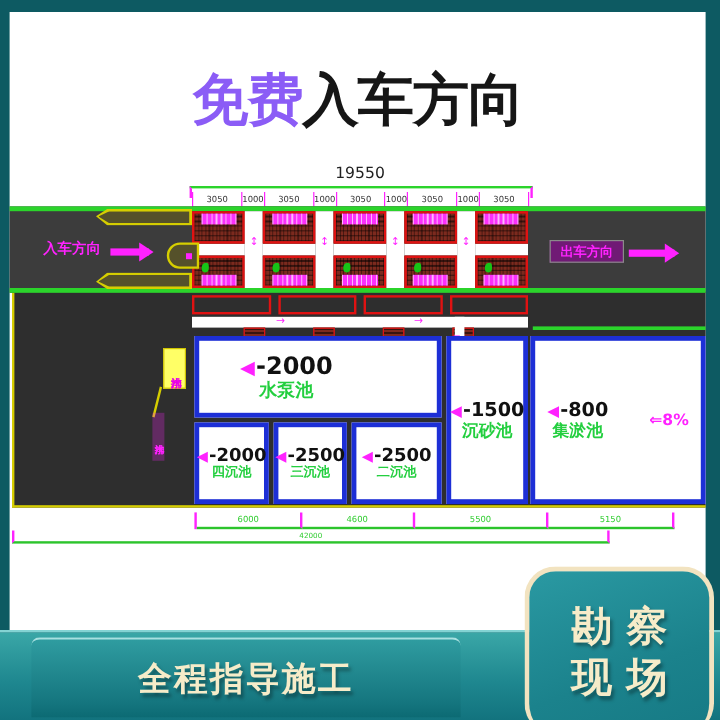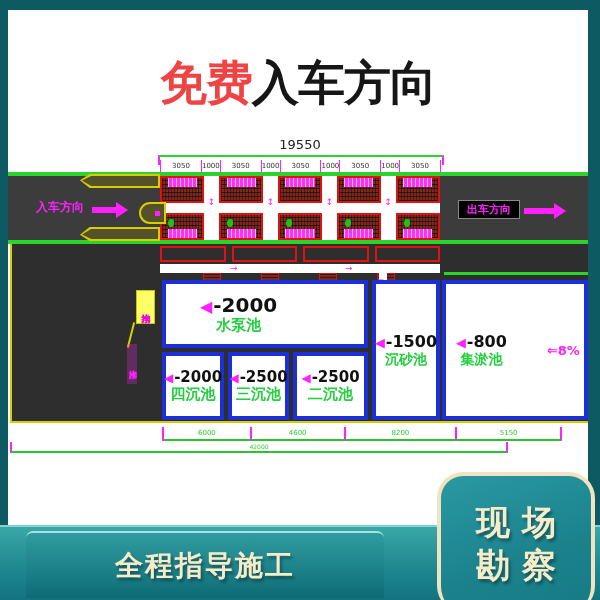--- a/index.html
+++ b/index.html
@@ -6,21 +6,21 @@
   body{
     width:600px;height:600px;position:relative;overflow:hidden;
     background:#0d5a62;
     font-family:"DejaVu Sans",sans-serif;
   }
   
   .canvas{position:absolute;left:8px;top:10px;width:580px;height:515px;background:#ffffff;}
   .abs{position:absolute;}
   
   .title{left:0;right:0;top:42px;text-align:center;font-size:47px;font-weight:bold;letter-spacing:-1px;white-space:nowrap;}
-  .t-red{color:#ef4444}
+  .t-red{color:#8b5cf6}
   .t-dark{color:#161616}
   
   .dim-total{left:152px;top:127px;width:280px;text-align:center;font-size:13px;color:#222;}
   .dim-line1{left:150px;top:145px;width:282px;height:8px;border-top:2px solid #2bd42b;border-left:2px solid #ff22ff;border-right:2px solid #ff22ff;}
   .dim-row{left:152px;top:150px;width:280px;height:12px;display:flex;border-bottom:2px solid #2bd42b;border-left:1px solid #ff22ff;}
   .dim-cell{border-right:1px solid #ff22ff;font-size:7px;color:#333;text-align:center;white-space:nowrap;overflow:visible;line-height:12px;}
   
   .ground{left:2px;top:233px;width:578px;height:180px;background:#2e2e2e;border-left:2px solid #d6ce00;border-bottom:2px solid #d6ce00;box-sizing:border-box;}
   
   .road{left:0;top:162px;width:580px;height:72px;background:#3c3c3c;border-top:4px solid #2bd42b;border-bottom:4px solid #2bd42b;box-sizing:border-box;}
@@ -45,21 +45,21 @@
   .island .in{position:absolute;inset:2px;background:#55512a;}
   .isl-top{left:72px;top:164px;width:80px;height:14px;clip-path:polygon(0 45%,12% 0,100% 0,100% 100%,12% 100%);}
   .isl-top .in{clip-path:polygon(0 45%,12% 0,100% 0,100% 100%,12% 100%);}
   .isl-bot{left:72px;top:217px;width:80px;height:14px;clip-path:polygon(0 55%,12% 0,100% 0,100% 100%,12% 100%);}
   .isl-bot .in{clip-path:polygon(0 55%,12% 0,100% 0,100% 100%,12% 100%);}
   .head{left:131px;top:192px;width:27px;height:22px;border:2px solid #d6ce00;border-radius:12px 0 0 12px;background:#55512a;box-sizing:border-box;}
   .head::after{content:"";position:absolute;right:4px;top:7px;width:5px;height:5px;background:#ff22ff;}
   
   .dirlabel{color:#ff22ff;font-size:12px;font-weight:bold;white-space:nowrap;}
   .entry-label{left:28px;top:189px;text-align:right;}
-  .exit-box{left:450px;top:190px;width:62px;height:19px;background:#000000;border:1px solid #8a8a8a;text-align:center;line-height:18px;font-size:11px;box-sizing:border-box;}
+  .exit-box{left:450px;top:190px;width:62px;height:19px;background:#701a75;border:1px solid #8a8a8a;text-align:center;line-height:18px;font-size:11px;box-sizing:border-box;}
   .harrow{height:6px;background:#ff22ff;}
   .harrow::after{content:"";position:absolute;right:-12px;top:-5px;border:8px solid transparent;border-left:12px solid #ff22ff;}
   .a-entry{left:84px;top:197px;width:32px;}
   .a-exit{left:516px;top:198px;width:38px;}
   
   .ucells{left:152px;top:236px;width:280px;height:16px;display:flex;gap:6px;}
   .ucell{flex:1;border:2px solid #e01212;box-sizing:border-box;}
   .uchannel{left:152px;top:254px;width:280px;height:9px;background:#fff;}
   .carrow{position:absolute;top:-1px;font-size:9px;color:#ff22ff;line-height:10px;}
   .stub{top:263px;width:16px;height:10px;
@@ -77,23 +77,23 @@
   .pool{background:#fff;border:4px solid #1d2fd6;box-sizing:border-box;display:flex;align-items:center;justify-content:center;}
   .plabel{text-align:center;line-height:1.15;}
   .elev{color:#111;font-weight:bold;white-space:nowrap;}
   .marker{color:#ff22ff;font-size:80%;margin-right:1px;}
   .pname{color:#23cf3f;font-weight:bold;}
   .p-pump{left:154px;top:270px;width:206px;height:68px;justify-content:flex-start;padding-left:34px;}
   .p-four{left:154px;top:342px;width:62px;height:68px;}
   .p-three{left:220px;top:342px;width:61px;height:68px;}
   .p-two{left:285px;top:342px;width:75px;height:68px;}
   .p-sand{left:364px;top:270px;width:68px;height:140px;}
-  .p-sludge{left:434px;top:270px;width:146px;height:140px;justify-content:flex-start;padding:0 10px;gap:40px;}
+  .p-sludge{left:434px;top:270px;width:146px;height:140px;justify-content:space-between;padding:0 10px;}
   .f-big .elev{font-size:20px}.f-big .pname{font-size:15px}
-  .f-sm .elev{font-size:15px}.f-sm .pname{font-size:15px}
+  .f-sm .elev{font-size:15px}.f-sm .pname{font-size:11px}
   .f-md .elev{font-size:16px}.f-md .pname{font-size:14px}
   .slope{color:#ff22ff;font-size:13px;font-weight:bold;white-space:nowrap;}
   
   .bdims{left:154px;top:417px;width:398px;height:14px;display:flex;border-left:2px solid #ff22ff;}
   .bcell{border-right:2px solid #ff22ff;border-bottom:2px solid #2cc42c;font-size:7px;color:#2ecc2e;text-align:center;line-height:12px;box-sizing:border-box;}
   .btotal{left:2px;top:432px;width:494px;height:9px;border-bottom:2px solid #2cc42c;border-left:2px solid #ff22ff;border-right:2px solid #ff22ff;
     text-align:center;font-size:6px;color:#2ecc2e;line-height:9px;}
   
   .band{position:absolute;left:0;top:525px;width:600px;height:75px;
     background:linear-gradient(180deg,#3aa7a7 0%,#1f8890 55%,#12737e 100%);
@@ -268,27 +268,27 @@
     <div class="plabel">
       <div class="elev"><span class="marker">◀</span><span>-800</span></div>
       <div class="pname">集淤池</div>
     </div>
     <div class="slope">⇐8%</div>
   </div>
 
   <div class="abs bdims">
     <div class="bcell" style="flex:4300">6000</div>
     <div class="bcell" style="flex:4600">4600</div>
-    <div class="bcell" style="flex:5500">8200</div>
+    <div class="bcell" style="flex:5500">5500</div>
     <div class="bcell" style="flex:5150">5150</div>
   </div>
   <div class="abs btotal">42000</div>
 
 </div>
 
 <div class="band"></div>
 <div class="bar">
   <span class="bar-text">全程指导施工</span>
 </div>
 <div class="card">
+  <div class="card-line">勘察</div>
   <div class="card-line">现场</div>
-  <div class="card-line">勘察</div>
 </div>
 
 </body></html>

